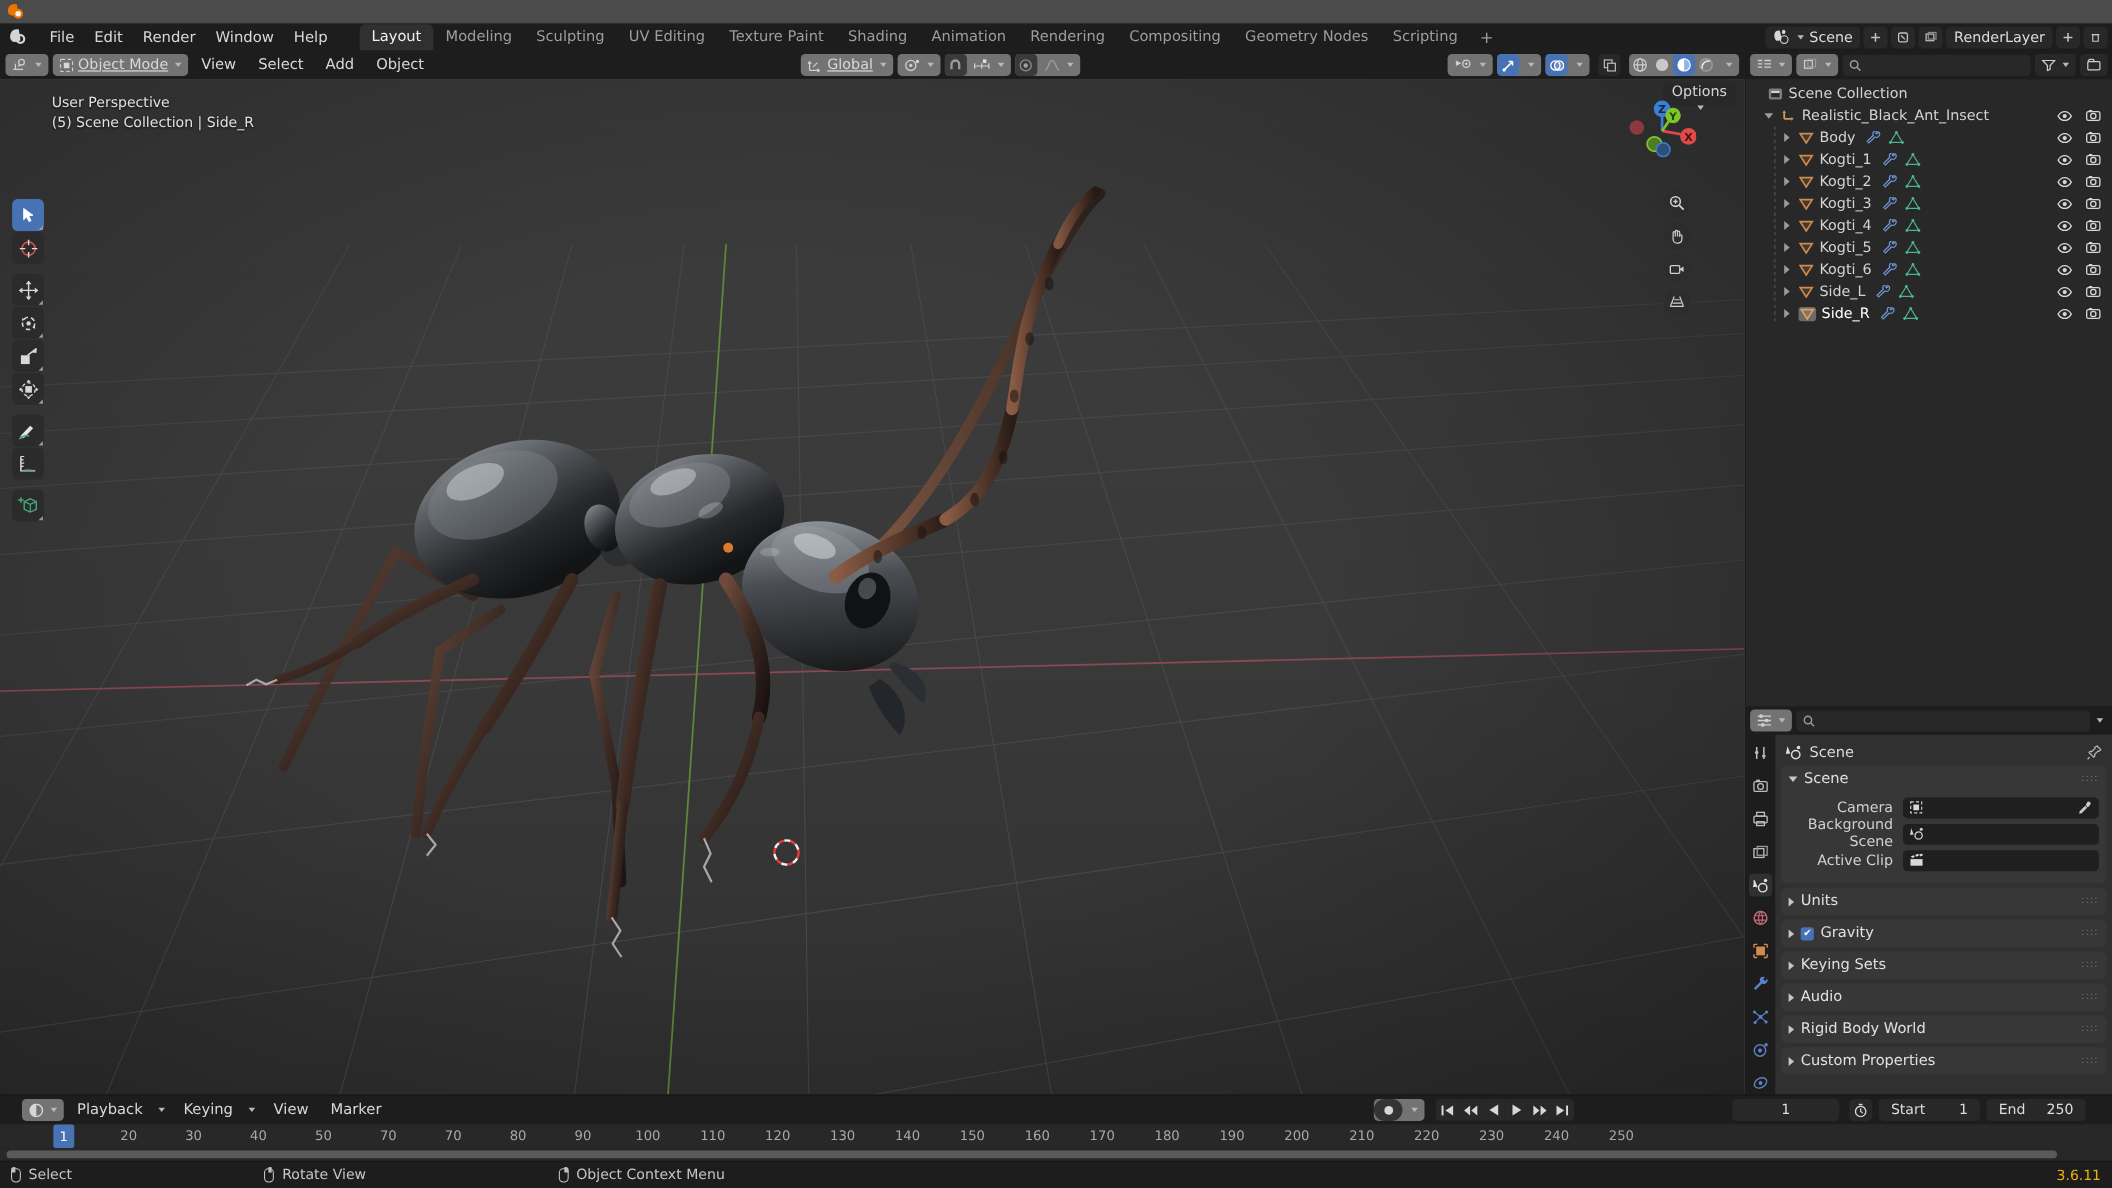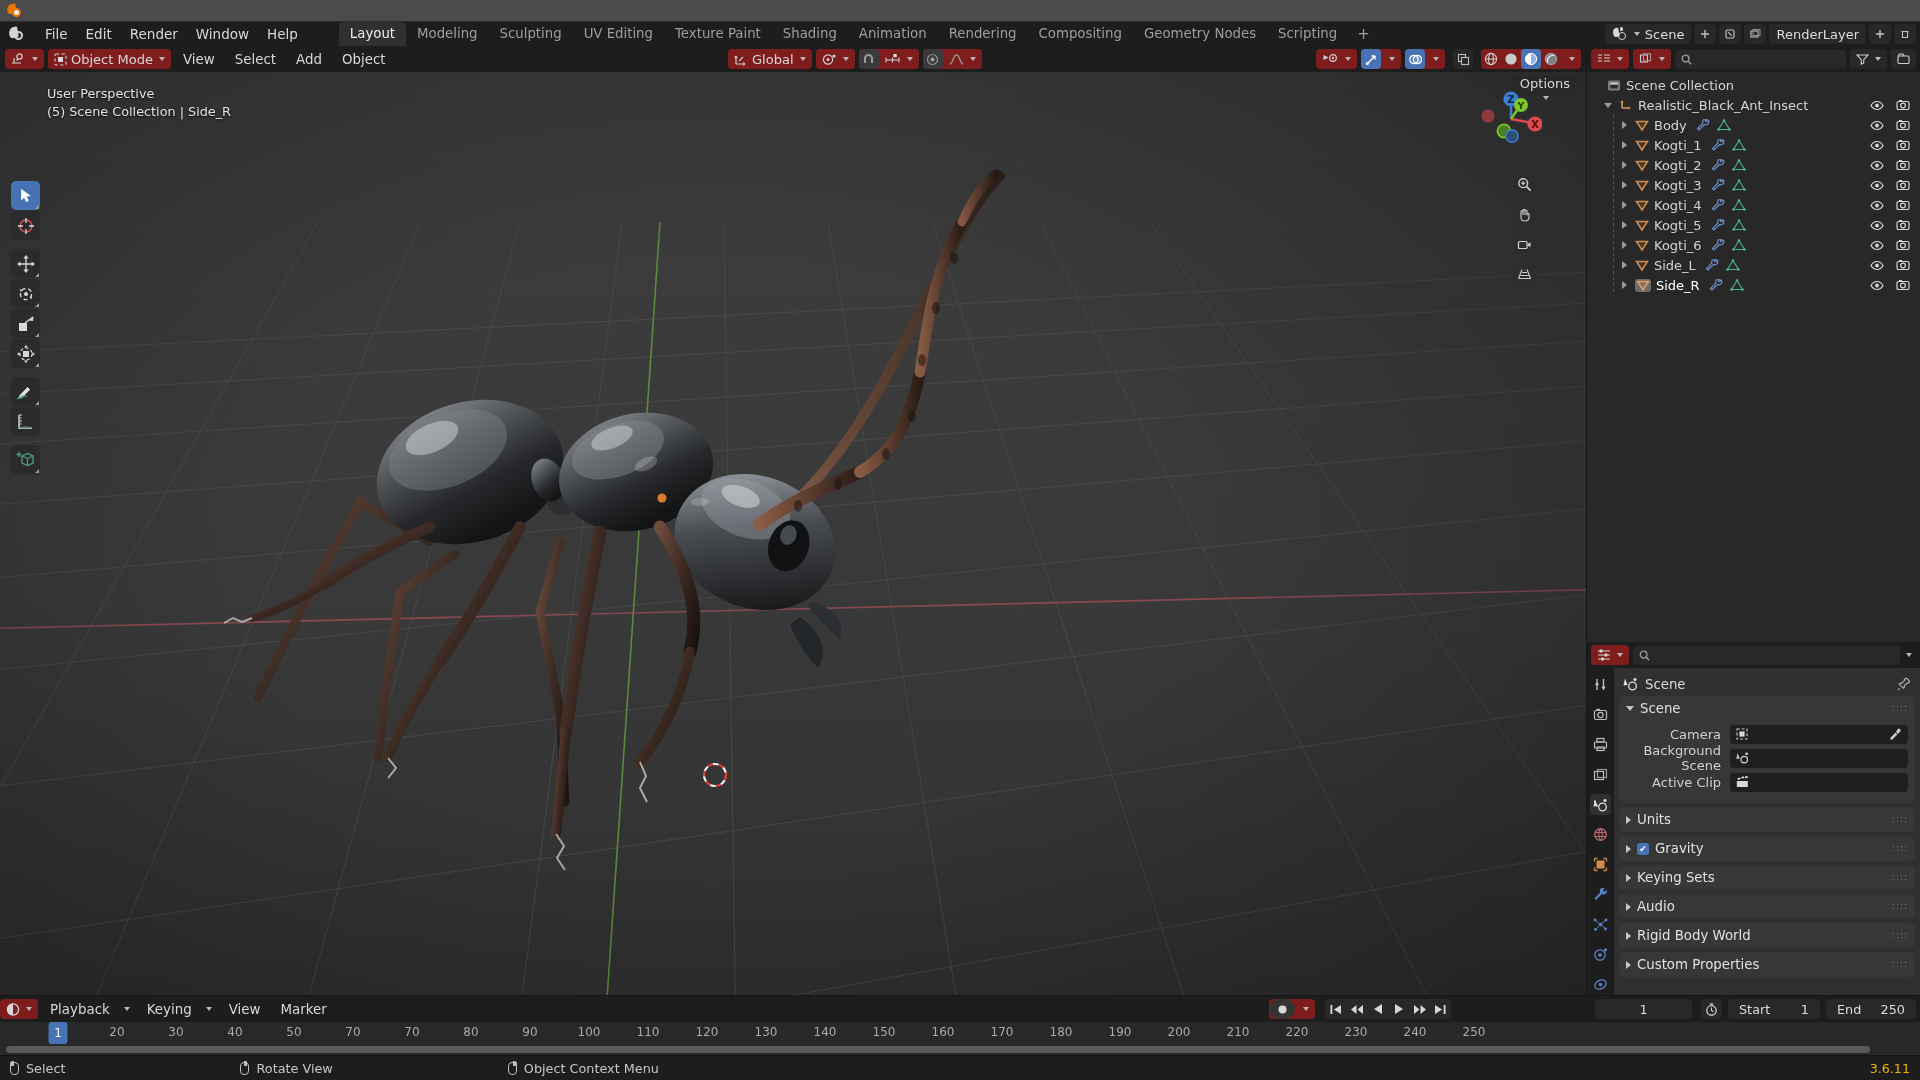--- a/index.html
+++ b/index.html
@@ -19,21 +19,21 @@
 
   
   #topbar{ height:24px; background:#1d1d1d; display:flex; align-items:center;
     padding-left:8px; position:relative;}
   #topbar .bicon{ width:20px;height:20px;position:relative;margin-right:8px;}
   #topbar .bicon .c1{position:absolute;left:1px;top:3px;width:9px;height:11px;background:#d4d4d4;
     border-radius:65% 12% 18% 42%;transform:rotate(-10deg);}
   #topbar .bicon .c2{position:absolute;left:6px;top:7px;width:9px;height:9px;border-radius:50%;
     background:transparent;border:2px solid #d4d4d4;}
   .menu-item{ padding:3px 9px; font-size:13.5px; color:#d8d8d8; cursor:default; border-radius:3px;}
-  .ws-tabs{ display:flex; align-items:center; margin-left:32px; gap:0px; height:24px;}
+  .ws-tabs{ display:flex; align-items:center; margin-left:20px; gap:0px; height:24px;}
   .ws-tab{ padding:4px 11px 5px; font-size:13.3px; color:#9e9e9e; cursor:default;
     border-radius:5px 5px 0 0; line-height:15px;}
   .ws-tab.active{ background:#303030; color:#f0f0f0; }
   .ws-plus{ padding:2px 9px; color:#9a9a9a; font-size:15px;}
   .topbar-right{ position:absolute; right:4px; top:1px; display:flex; align-items:center; gap:3px; height:22px;}
   .tb-field{ background:#282828; border-radius:4px; height:20px; display:flex;align-items:center;
     padding:0 7px; font-size:13px; color:#dcdcdc; gap:5px;}
   .tb-btn{ background:#282828; border-radius:4px; height:20px; width:22px; display:flex;
     align-items:center; justify-content:center; color:#c2c2c2; font-size:12px;}
   .scene-ico{ width:15px;height:14px;position:relative;}
@@ -42,21 +42,21 @@
   .scene-ico .d2{left:6px;top:5px;width:8px;height:8px;border:1.6px solid #d6d6d6;border-radius:50%;}
   .scene-ico .d3{left:8px;top:0px;width:3.5px;height:3.5px;background:#d6d6d6;border-radius:50%;}
 
   
   #main{ display:flex; height:calc(1080px - 22px - 24px - 60px - 25px); position:relative;}
   #viewport-col{ width:1586px; position:relative; background:#303030; }
 
   
   #vp-header{ height:26px; background:#1d1d1d; display:flex; align-items:center;
     padding:0 5px; gap:4px; position:relative;}
-  .vh-grp{ display:flex; align-items:center; background:#7f1d1d; border-radius:4px; height:20px;}
+  .vh-grp{ display:flex; align-items:center; background:#737373; border-radius:4px; height:20px;text-decoration:underline;}
   .vh-btn{ display:flex; align-items:center; gap:4px; padding:0 6px; height:20px;
     font-size:13px; color:#d8d8d8; border-radius:4px;}
   .vh-menu{ padding:2px 8px; font-size:13.4px; color:#d8d8d8; border-radius:3px;}
   .chev{ width:0;height:0;border-left:3.5px solid transparent;border-right:3.5px solid transparent;
     border-top:4px solid #b9b9b9; margin-left:2px;}
   .vh-sq{ width:20px;height:20px; display:flex;align-items:center;justify-content:center;
     border-radius:4px; background:#282828; color:#cfcfcf;}
   .vh-sq.on{ background:#4772b3; color:#fff; }
   .vh-sq.flat{ background:transparent; }
 
@@ -130,21 +130,21 @@
   .grip{ margin-left:auto; color:#787878; font-size:9px; letter-spacing:1px; line-height:5px;}
   .chk{ width:12px;height:12px;border-radius:2.5px;background:#4772b3;display:inline-flex;
     align-items:center;justify-content:center;color:#fff;font-size:9px;}
   .cheva{ width:0;height:0;border-left:4px solid transparent;border-right:4px solid transparent;
     border-top:5px solid #c6c6c6;}
   .chevr{ width:0;height:0;border-top:4px solid transparent;border-bottom:4px solid transparent;
     border-left:5px solid #c6c6c6;}
 
   
   #timeline{ height:60px; background:#1d1d1d; border-top:1px solid #161616; position:relative;}
-  #tl-header{ height:26px; display:flex; align-items:center; padding:0 0; gap:4px; position:relative;}
+  #tl-header{ height:26px; display:flex; align-items:center; padding:0 20px; gap:4px; position:relative;}
   #tl-ruler{ height:22px; background:#282828; position:relative; overflow:hidden;}
   .tick{ position:absolute; top:3px; font-size:12px; color:#a9a9a9; transform:translateX(-50%);}
   #playhead{ position:absolute; top:0; height:22px; background:#4772b3; border-radius:3px;
      color:#fff; font-size:12px; display:flex;align-items:center;justify-content:center;
      width:19px; transform:translateX(-9.5px);}
   #tl-scroll{ height:11px; background:#282828; position:relative;}
   .sc-bar{ position:absolute; height:7px; top:2px; border-radius:4px; background:#5a5a5a;}
   .tl-btn{ width:21px;height:20px;display:flex;align-items:center;justify-content:center;
     background:#282828;color:#d0d0d0;font-size:11px;}
   .tl-grp{ display:flex;align-items:center;border-radius:4px;overflow:hidden;}

